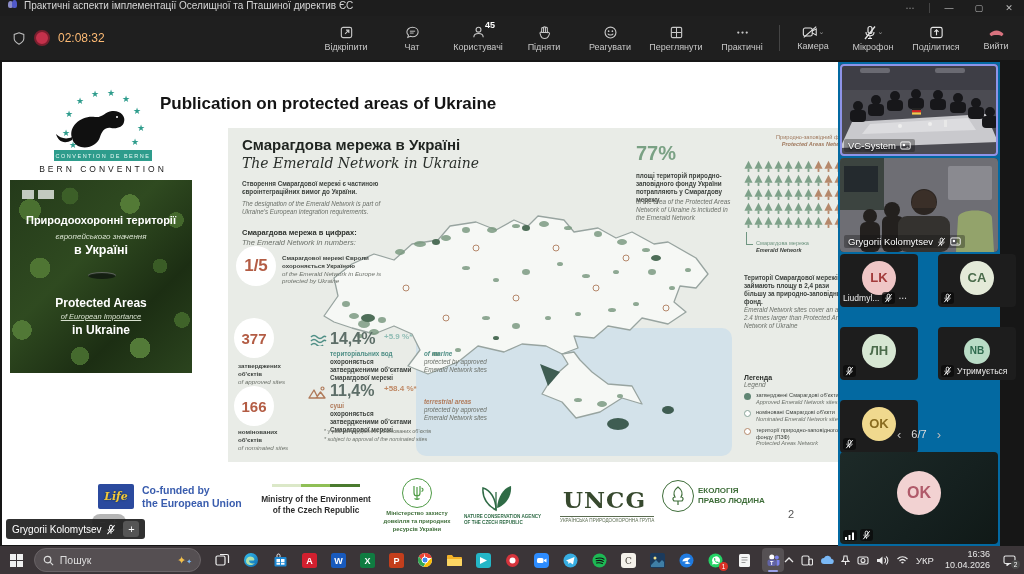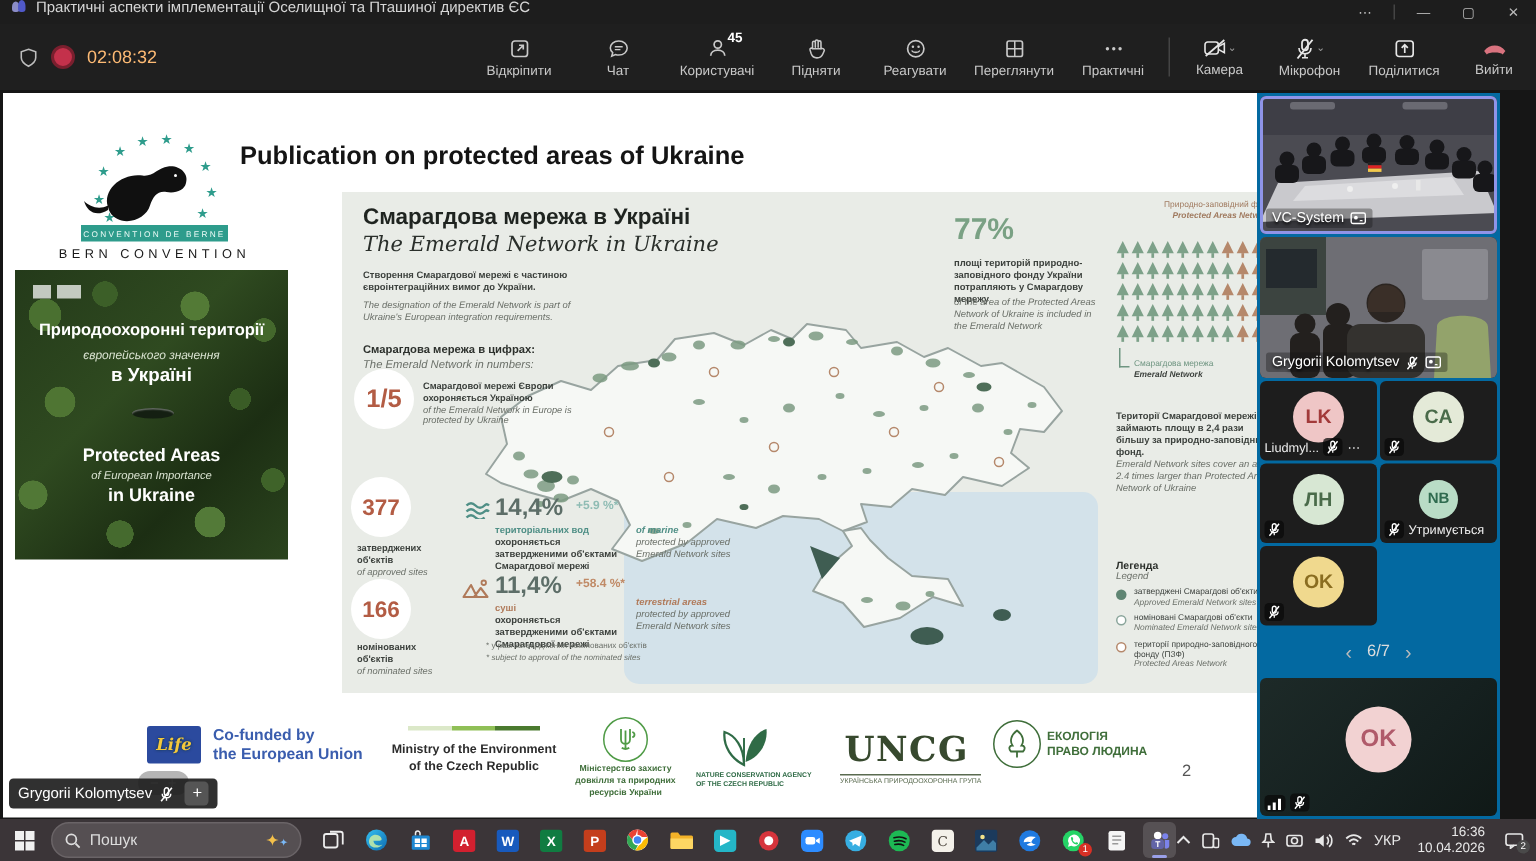--- a/index.html
+++ b/index.html
@@ -50,21 +50,21 @@
      linear-gradient(135deg,#243a1a 0%,#2f4a20 40%,#1c2e13 70%,#2b441e 100%);
     color:#fff;text-align:center;}
   .book .marks{position:absolute;left:12px;top:10px;display:flex;gap:4px;opacity:.85;}
   .book .marks i{display:block;background:rgba(255,255,255,.85);}
   .book .pond{position:absolute;left:78px;top:92px;width:28px;height:7px;border-radius:50%;
     background:#141f12;box-shadow:inset 0 1px 1px rgba(255,255,255,.35);}
   .bk-uk1{position:absolute;left:0;right:0;top:34px;font-size:11px;font-weight:bold;}
   .bk-uk2{position:absolute;left:0;right:0;top:52px;font-size:8px;font-style:italic;color:#d9e2d0;}
   .bk-uk3{position:absolute;left:0;right:0;top:63px;font-size:12.5px;font-weight:bold;}
   .bk-en1{position:absolute;left:0;right:0;top:116px;font-size:12px;font-weight:bold;}
-  .bk-en2{position:absolute;left:0;right:0;top:132px;font-size:7.5px;font-style:italic;color:#d9e2d0;}
+  .bk-en2{position:absolute;left:0;right:0;top:132px;font-size:7.5px;font-style:italic;color:#d9e2d0;text-decoration:underline;}
   .bk-en3{position:absolute;left:0;right:0;top:143px;font-size:12px;font-weight:bold;}
   
   .panel{position:absolute;left:226px;top:66px;width:630px;height:334px;background:#e9ece7;}
   .pt-uk{position:absolute;left:14px;top:8px;font-size:15px;font-weight:bold;color:#1f2420;}
   .pt-en{position:absolute;left:14px;top:27px;font-size:14px;font-style:italic;color:#2a2f2b;
     font-family:"DejaVu Serif",serif;}
   .pp{position:absolute;font-size:6.3px;line-height:1.25;color:#3c413d;width:150px;}
   .pp.it{font-style:italic;color:#6b7069;}
   .ph-uk{position:absolute;left:14px;top:100px;font-size:7.5px;font-weight:bold;color:#2c302c;}
   .ph-en{position:absolute;left:14px;top:110px;font-size:7.5px;font-style:italic;color:#6b7069;}
@@ -121,21 +121,21 @@
   
   .sidebar{position:absolute;left:838px;top:62px;width:162px;height:484px;background:#0369a1;}
   .vtile{position:absolute;left:2px;width:158px;border-radius:4px;overflow:hidden;background:#222;}
   .vtile.active{outline:2px solid #8f94e8;outline-offset:-2px;}
   .vc{top:2px;height:92px;}
   .gk{top:96px;height:94px;}
   .vlabel{position:absolute;left:4px;bottom:4px;display:flex;align-items:center;gap:4px;
     color:#fff;font-size:9.5px;text-shadow:0 1px 2px #000;background:rgba(20,20,20,.35);
     border-radius:2px;padding:1px 4px;}
   #avatar-grid{position:absolute;left:2px;top:192px;width:158px;display:grid;
-    grid-template-columns:78px 78px;grid-auto-rows:53px;gap:2px;}
+    grid-template-columns:78px 78px;grid-auto-rows:53px;gap:20px;}
   .atile{position:relative;background:#1d1d1d;border-radius:4px;overflow:hidden;}
   .acirc{position:absolute;left:50%;top:45%;transform:translate(-50%,-50%);border-radius:50%;
     display:flex;align-items:center;justify-content:center;font-weight:bold;}
   .abar{position:absolute;left:3px;bottom:3px;display:flex;align-items:center;gap:3px;
     color:#eee;font-size:8.5px;}
   .micbox{background:rgba(10,10,10,.75);border-radius:3px;padding:1px 2px;display:flex;align-items:center;}
   .pager{position:absolute;left:0;top:360px;width:162px;height:24px;display:flex;gap:10px;
     align-items:center;justify-content:center;color:#ddd;font-size:11px;}
   .pager .pbtn{cursor:default;font-size:13px;color:#bbb;}
   .bigok{top:390px;height:92px;background:linear-gradient(135deg,#1d2a28,#15201f 60%,#101917);}

